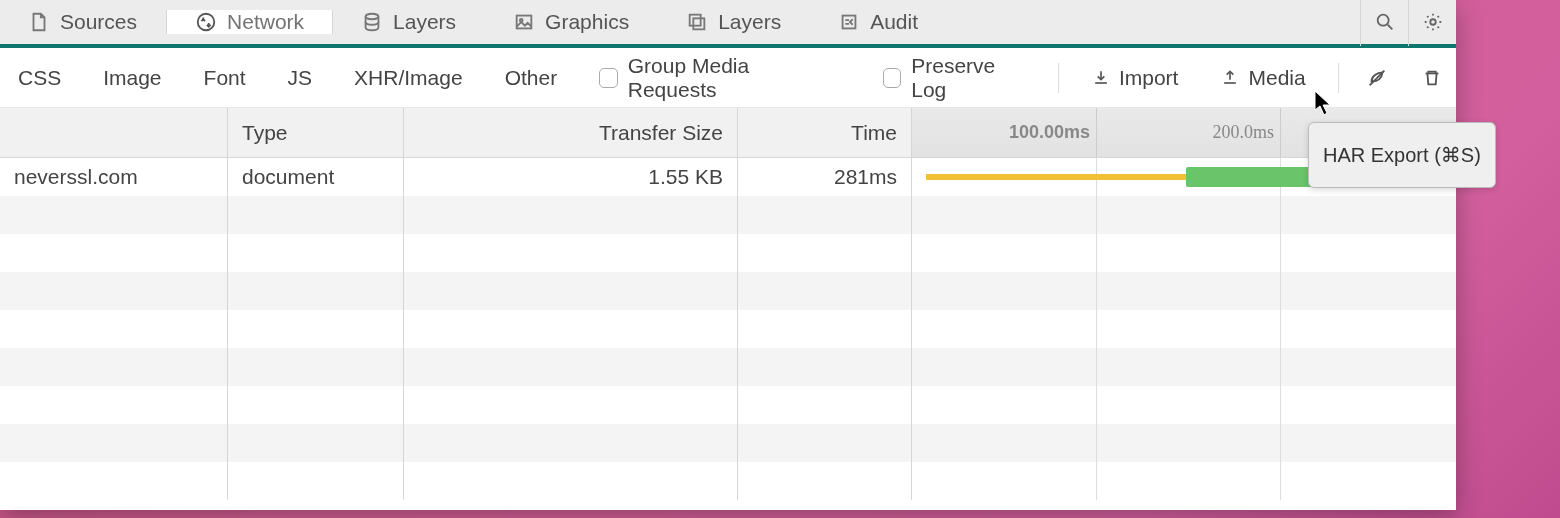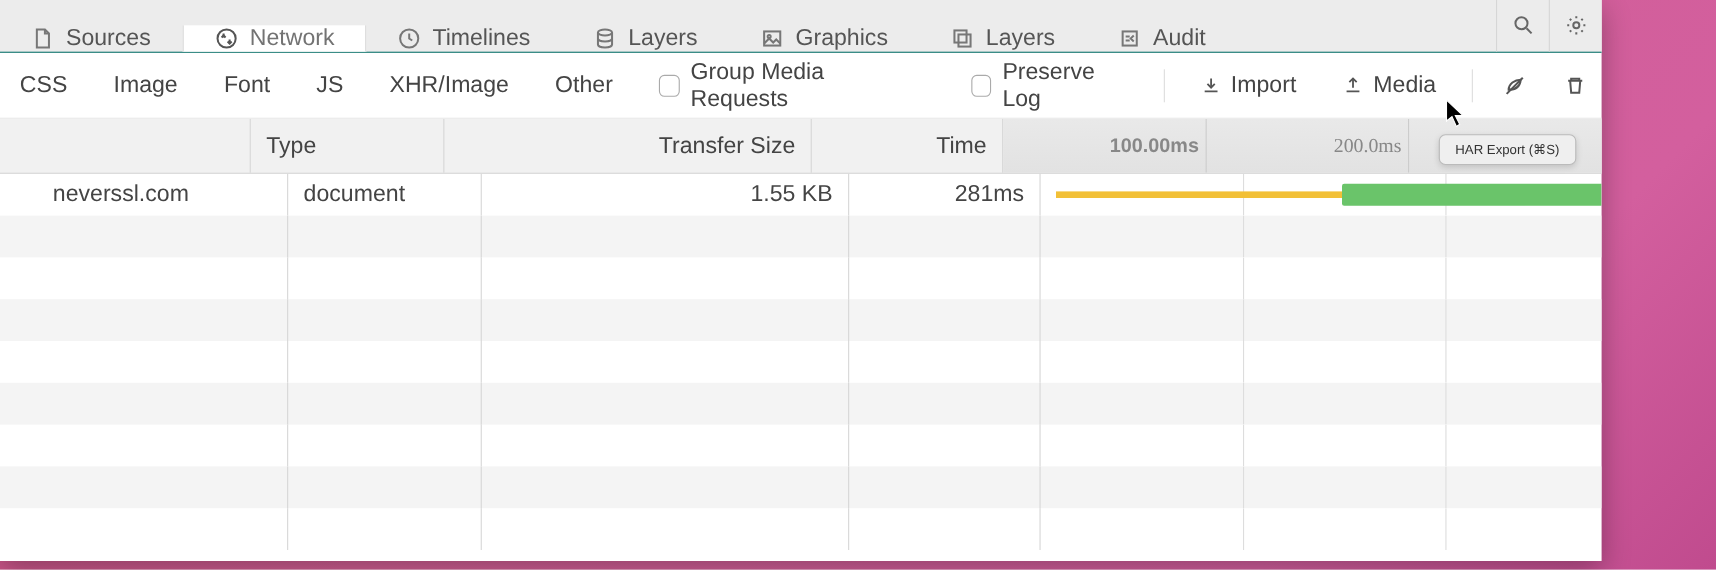--- a/index.html
+++ b/index.html
@@ -28,24 +28,24 @@
     background: #fff;
     z-index: 1;
     display: flex;
     flex-direction: column;
     box-shadow: 0 8px 24px rgba(0,0,0,0.3);
   }
 
   
   .tabbar {
     display: flex;
-    align-items: flex-end;
+    align-items: center;
     height: 48px;
     background: #ececec;
-    border-bottom: 1px solid #0f766e;
+    border-bottom: 4px solid #0f766e;
   }
   .tab {
     display: flex;
     align-items: center;
     gap: 10px;
     padding: 0 28px;
     color: #555;
     cursor: pointer;
     border-right: 1px solid rgba(0,0,0,0);
     white-space: nowrap;
@@ -136,21 +136,20 @@
   }
   .col-name { width: 228px; border-right: 1px solid #d6d6d6; }
   .col-type { width: 176px; border-right: 1px solid #d6d6d6; }
   .col-size { width: 334px; border-right: 1px solid #d6d6d6; justify-content: flex-end; }
   .col-time { width: 174px; border-right: 1px solid #d6d6d6; justify-content: flex-end; }
   .col-tl   { flex: 1; position: relative; }
   .tbody { flex: 1; display: flex; flex-direction: column; }
   .trow {
     display: flex;
     height: 38px;
-    padding-left: 34px;
   }
   .trow:nth-child(even) { background: #f4f4f4; }
   .timeline-head {
     position: relative;
     background: linear-gradient(#e9e9e9,#e2e2e2);
   }
   .tick {
     position: absolute; top: 0; height: 100%;
     display: flex; align-items:center;
     color: #888; font-size: 18px;
@@ -172,22 +171,22 @@
     height: 20px; background: #6ac46a; border-radius: 2px;
   }
 
   
   .tooltip {
     position: absolute;
     top: 122px; left: 1308px;
     background: #efefef;
     border: 1px solid #bbb;
     border-radius: 6px;
-    padding: 6px 14px;
-    font-size: 12px;
+    padding: 20px 14px;
+    font-size: 20px;
     color: #333;
     box-shadow: 0 2px 6px rgba(0,0,0,0.15);
     z-index: 10;
     white-space: nowrap;
   }
 
   
   .cursor {
     position: absolute;
     top: 90px; left: 1314px;
@@ -217,29 +216,20 @@
     </div>
     <div class="tab active">
       <span class="icon">
         <svg viewBox="0 0 24 24" width="22" height="22" fill="none" stroke="#555" stroke-width="2">
             <circle cx="12" cy="12" r="9"></circle>
             <path d="M9 7v4M15 13v4"></path>
             <path d="M7 11l2-2 2 2M13 15l2 2 2-2"></path>
           </svg>
       </span>
       <span>Network</span>
-    </div>
-    <div class="tab">
-      <span class="icon">
-        <svg viewBox="0 0 24 24" width="22" height="22" fill="none" stroke="#777" stroke-width="2">
-            <circle cx="12" cy="12" r="9"></circle>
-            <path d="M12 7v5l3 2"></path>
-          </svg>
-      </span>
-      <span>Timelines</span>
     </div>
     <div class="tab">
       <span class="icon">
         <svg viewBox="0 0 24 24" width="22" height="22" fill="none" stroke="#777" stroke-width="2">
             <ellipse cx="12" cy="6" rx="7" ry="3"></ellipse>
             <path d="M5 6v12c0 1.7 3.1 3 7 3s7-1.3 7-3V6"></path>
             <path d="M5 12c0 1.7 3.1 3 7 3s7-1.3 7-3"></path>
           </svg>
       </span>
       <span>Layers</span>

